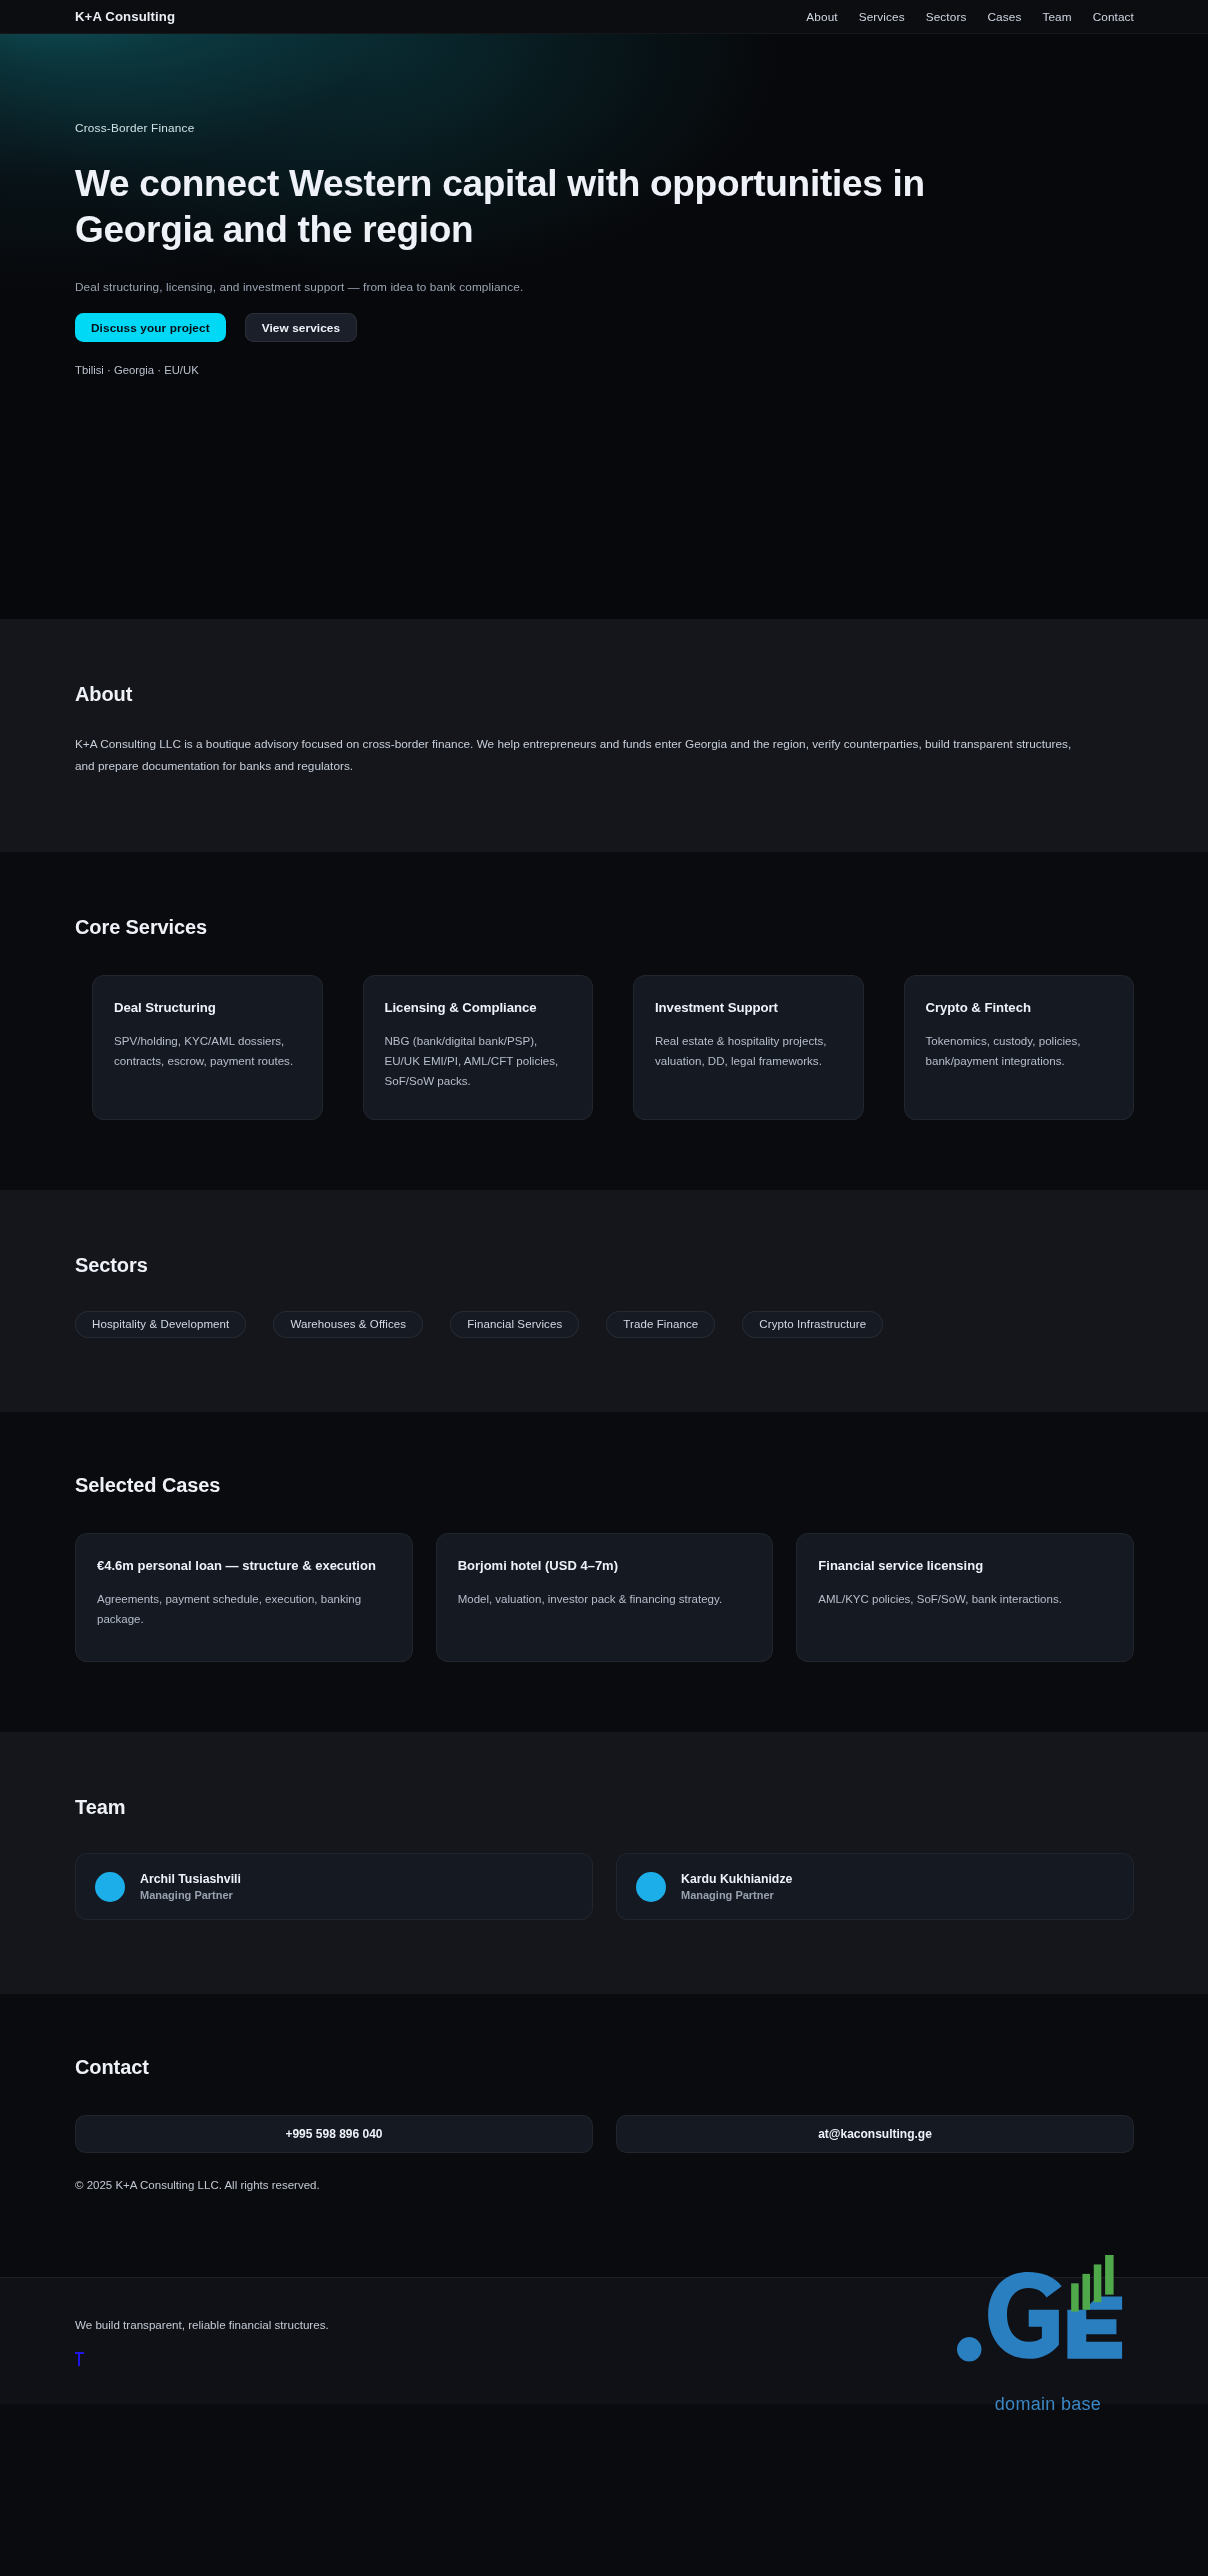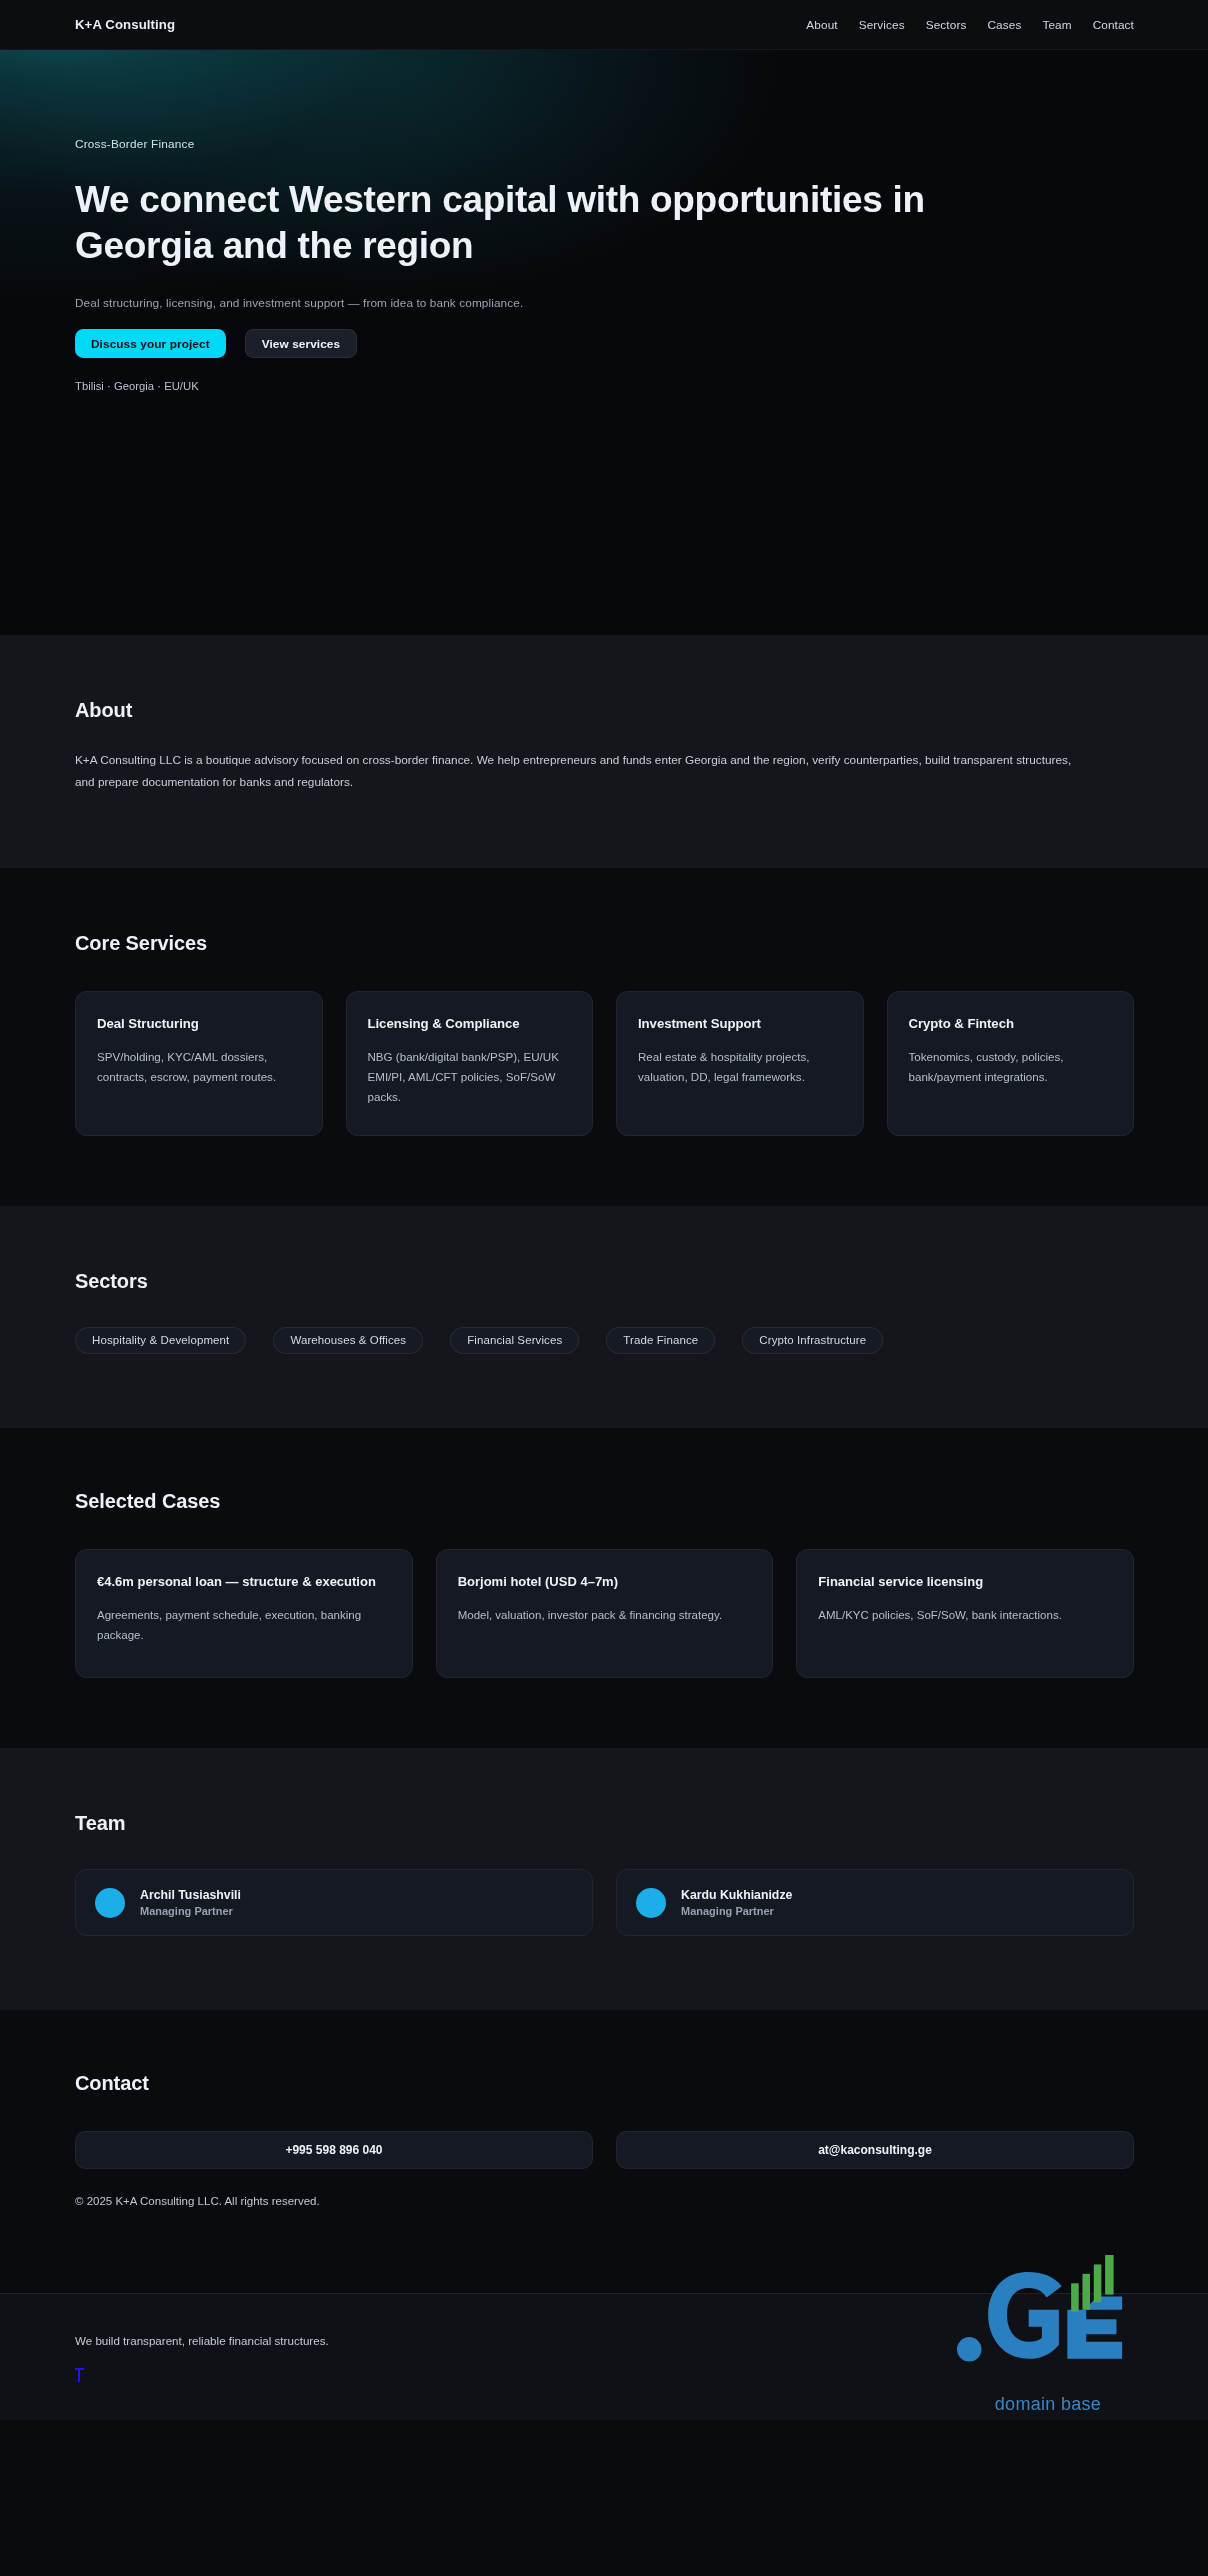--- a/index.html
+++ b/index.html
@@ -6,21 +6,21 @@
   html, body {
     width:1209px;
     background:#0a0b0e;
     font-family:"Liberation Sans", sans-serif;
     -webkit-font-smoothing:antialiased;
   }
   body { width:1209px; min-height:2576px; position:relative; overflow-x:hidden; }
 
   
   .site-header{
-    height:50px;
+    height:34px;
     background:#0c0d11;
     display:flex; align-items:center;
     padding:0 75px 0 75px;
     border-bottom:0.9px solid rgba(255,255,255,0.045);
     position:relative; z-index:20;
   }
   .brand{
     font-size:13.2px; font-weight:700; color:#e9edf4; letter-spacing:0.1px;
   }
   .nav{ margin-left:auto; display:flex; gap:21px; align-items:center; }
@@ -74,20 +74,21 @@
     max-width:1010px;
   }
 
   .services{ padding-top:64px; padding-bottom:70px; }
   .cards4{ margin-top:36px; display:grid; grid-template-columns:repeat(4,1fr); gap:23px; align-items:stretch; }
   .card{
     background:#151922;
     border:0.9px solid rgba(255,255,255,0.055);
     border-radius:12.3px;
     padding:23px 21px 28px 21px;
+    margin-left:17px;
   }
   .card h3{ font-size:13.2px; font-weight:700; color:#eef2f8; line-height:1.35; letter-spacing:-0.05px; }
   .card p{ margin-top:15px; font-size:11.6px; line-height:1.7; color:#b6becb; }
 
   .sectors{ padding-top:64px; padding-bottom:74px; }
   .chips{ margin-top:34px; display:flex; flex-wrap:wrap; gap:27px; }
   .chip{
     background:#161a23;
     border:0.9px solid rgba(255,255,255,0.07);
     border-radius:943px;

